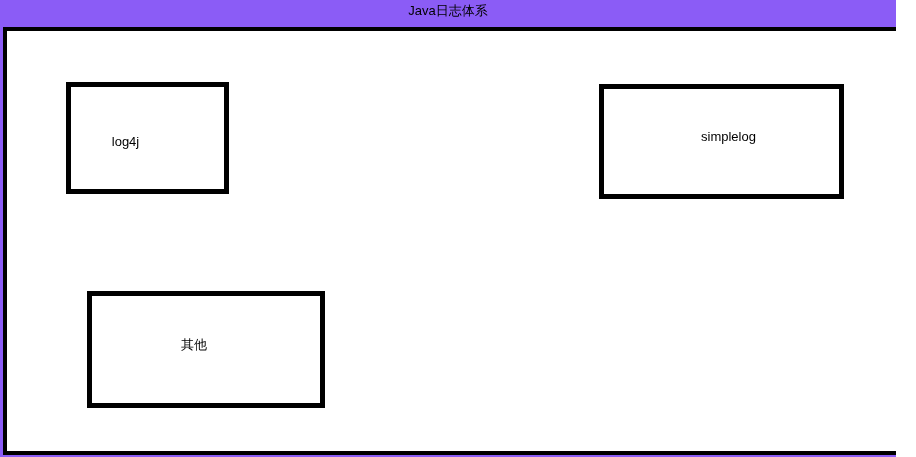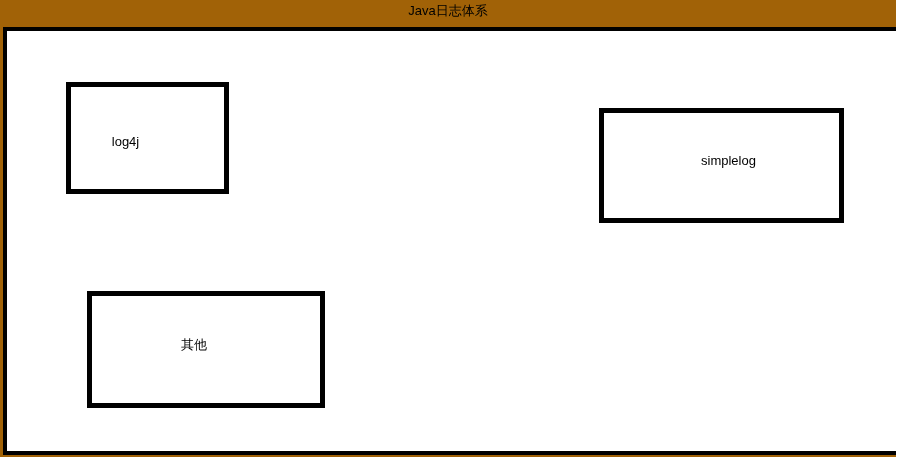--- a/index.html
+++ b/index.html
@@ -5,21 +5,21 @@
   html, body {
     margin: 0;
     padding: 0;
     background: #ffffff;
     font-family: "Liberation Sans", "DejaVu Sans", sans-serif;
   }
   .canvas {
     position: relative;
     width: 896px;
     height: 457px;
-    background: #a16207;
+    background: #8b5cf6;
     overflow: hidden;
     color: #000000;
   }
   .diagram-title {
     position: absolute;
     top: 3px;
     left: 0;
     width: 100%;
     text-align: center;
     font-size: 13px;
@@ -54,21 +54,21 @@
     left: 66px; top: 82px;
     width: 163px; height: 112px;
   }
   .node-log4j .label { transform: translate(-22px, 3px); }
   .node-jul {
     left: 328px; top: 84px;
     width: 163px; height: 114px;
   }
   .node-jul .label { transform: translate(2px, -3px); }
   .node-simplelog {
-    left: 599px; top: 108px;
+    left: 599px; top: 84px;
     width: 245px; height: 115px; padding-left: 16px;
   }
   .node-simplelog .label { transform: translate(-1px, -5px); }
   .node-other {
     left: 87px; top: 291px;
     width: 238px; height: 117px;
   }
   .node-other .label { transform: translate(-12px, -5px); }
 </style>
 </head>

